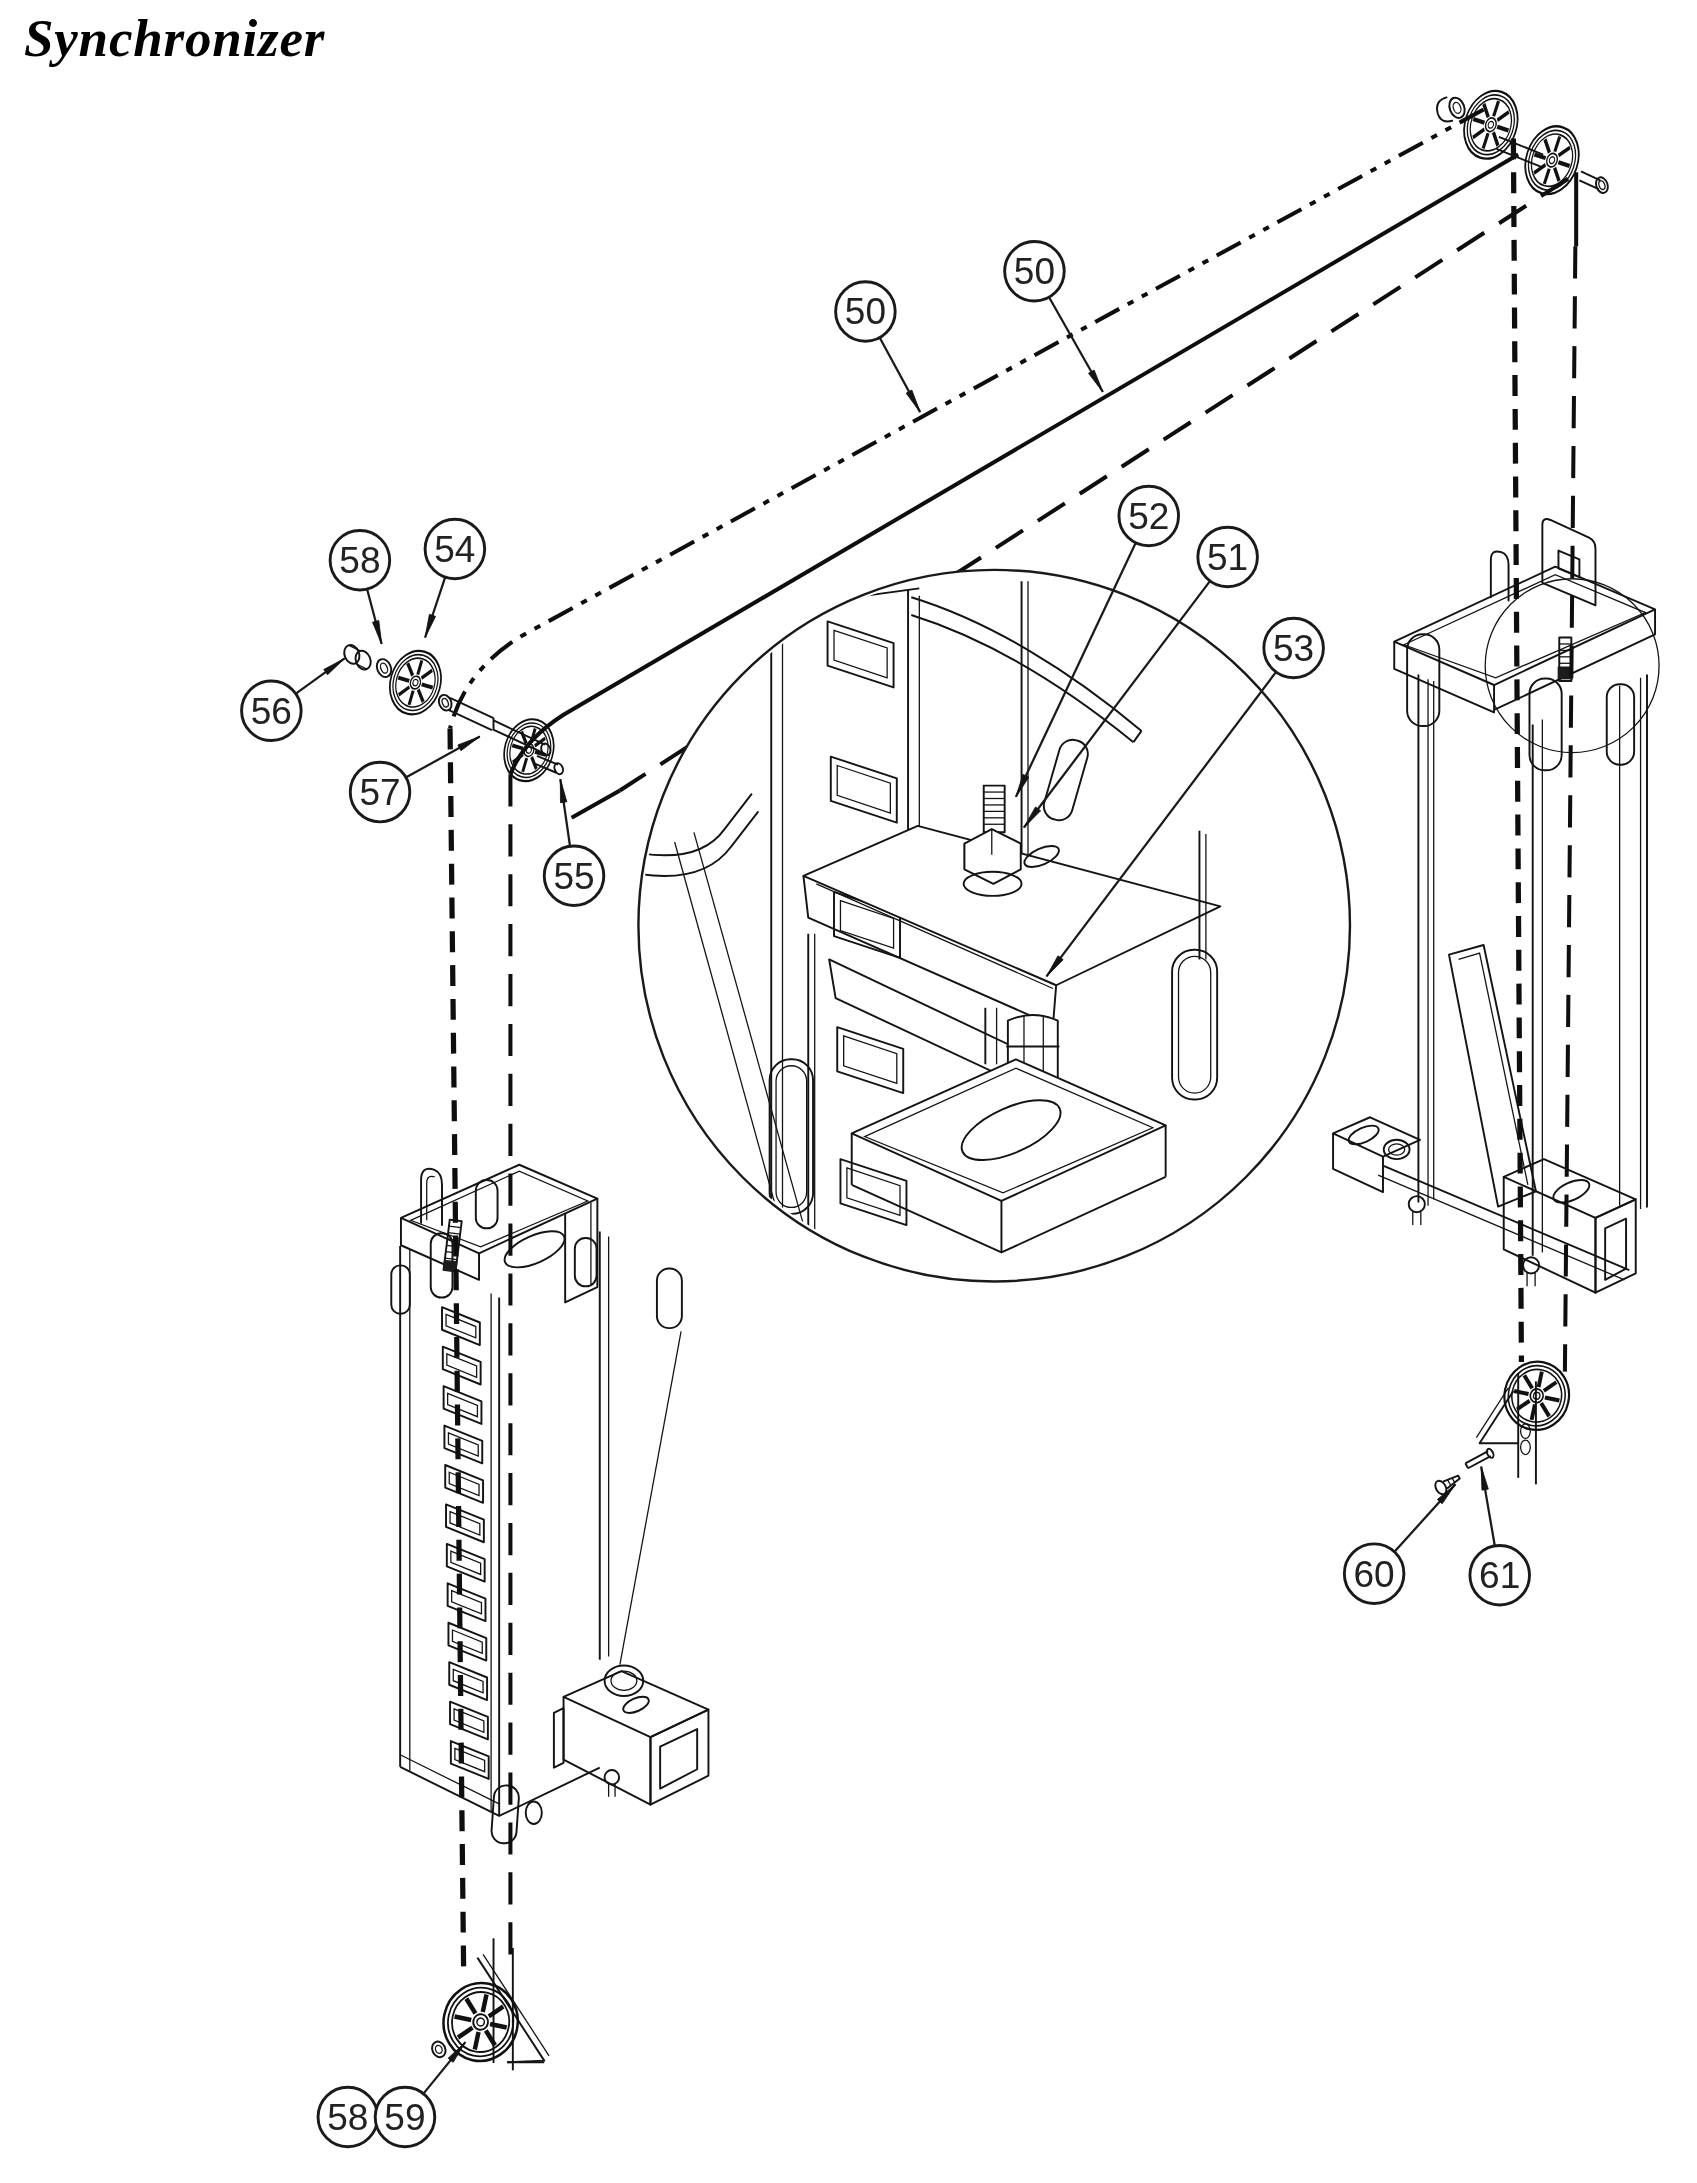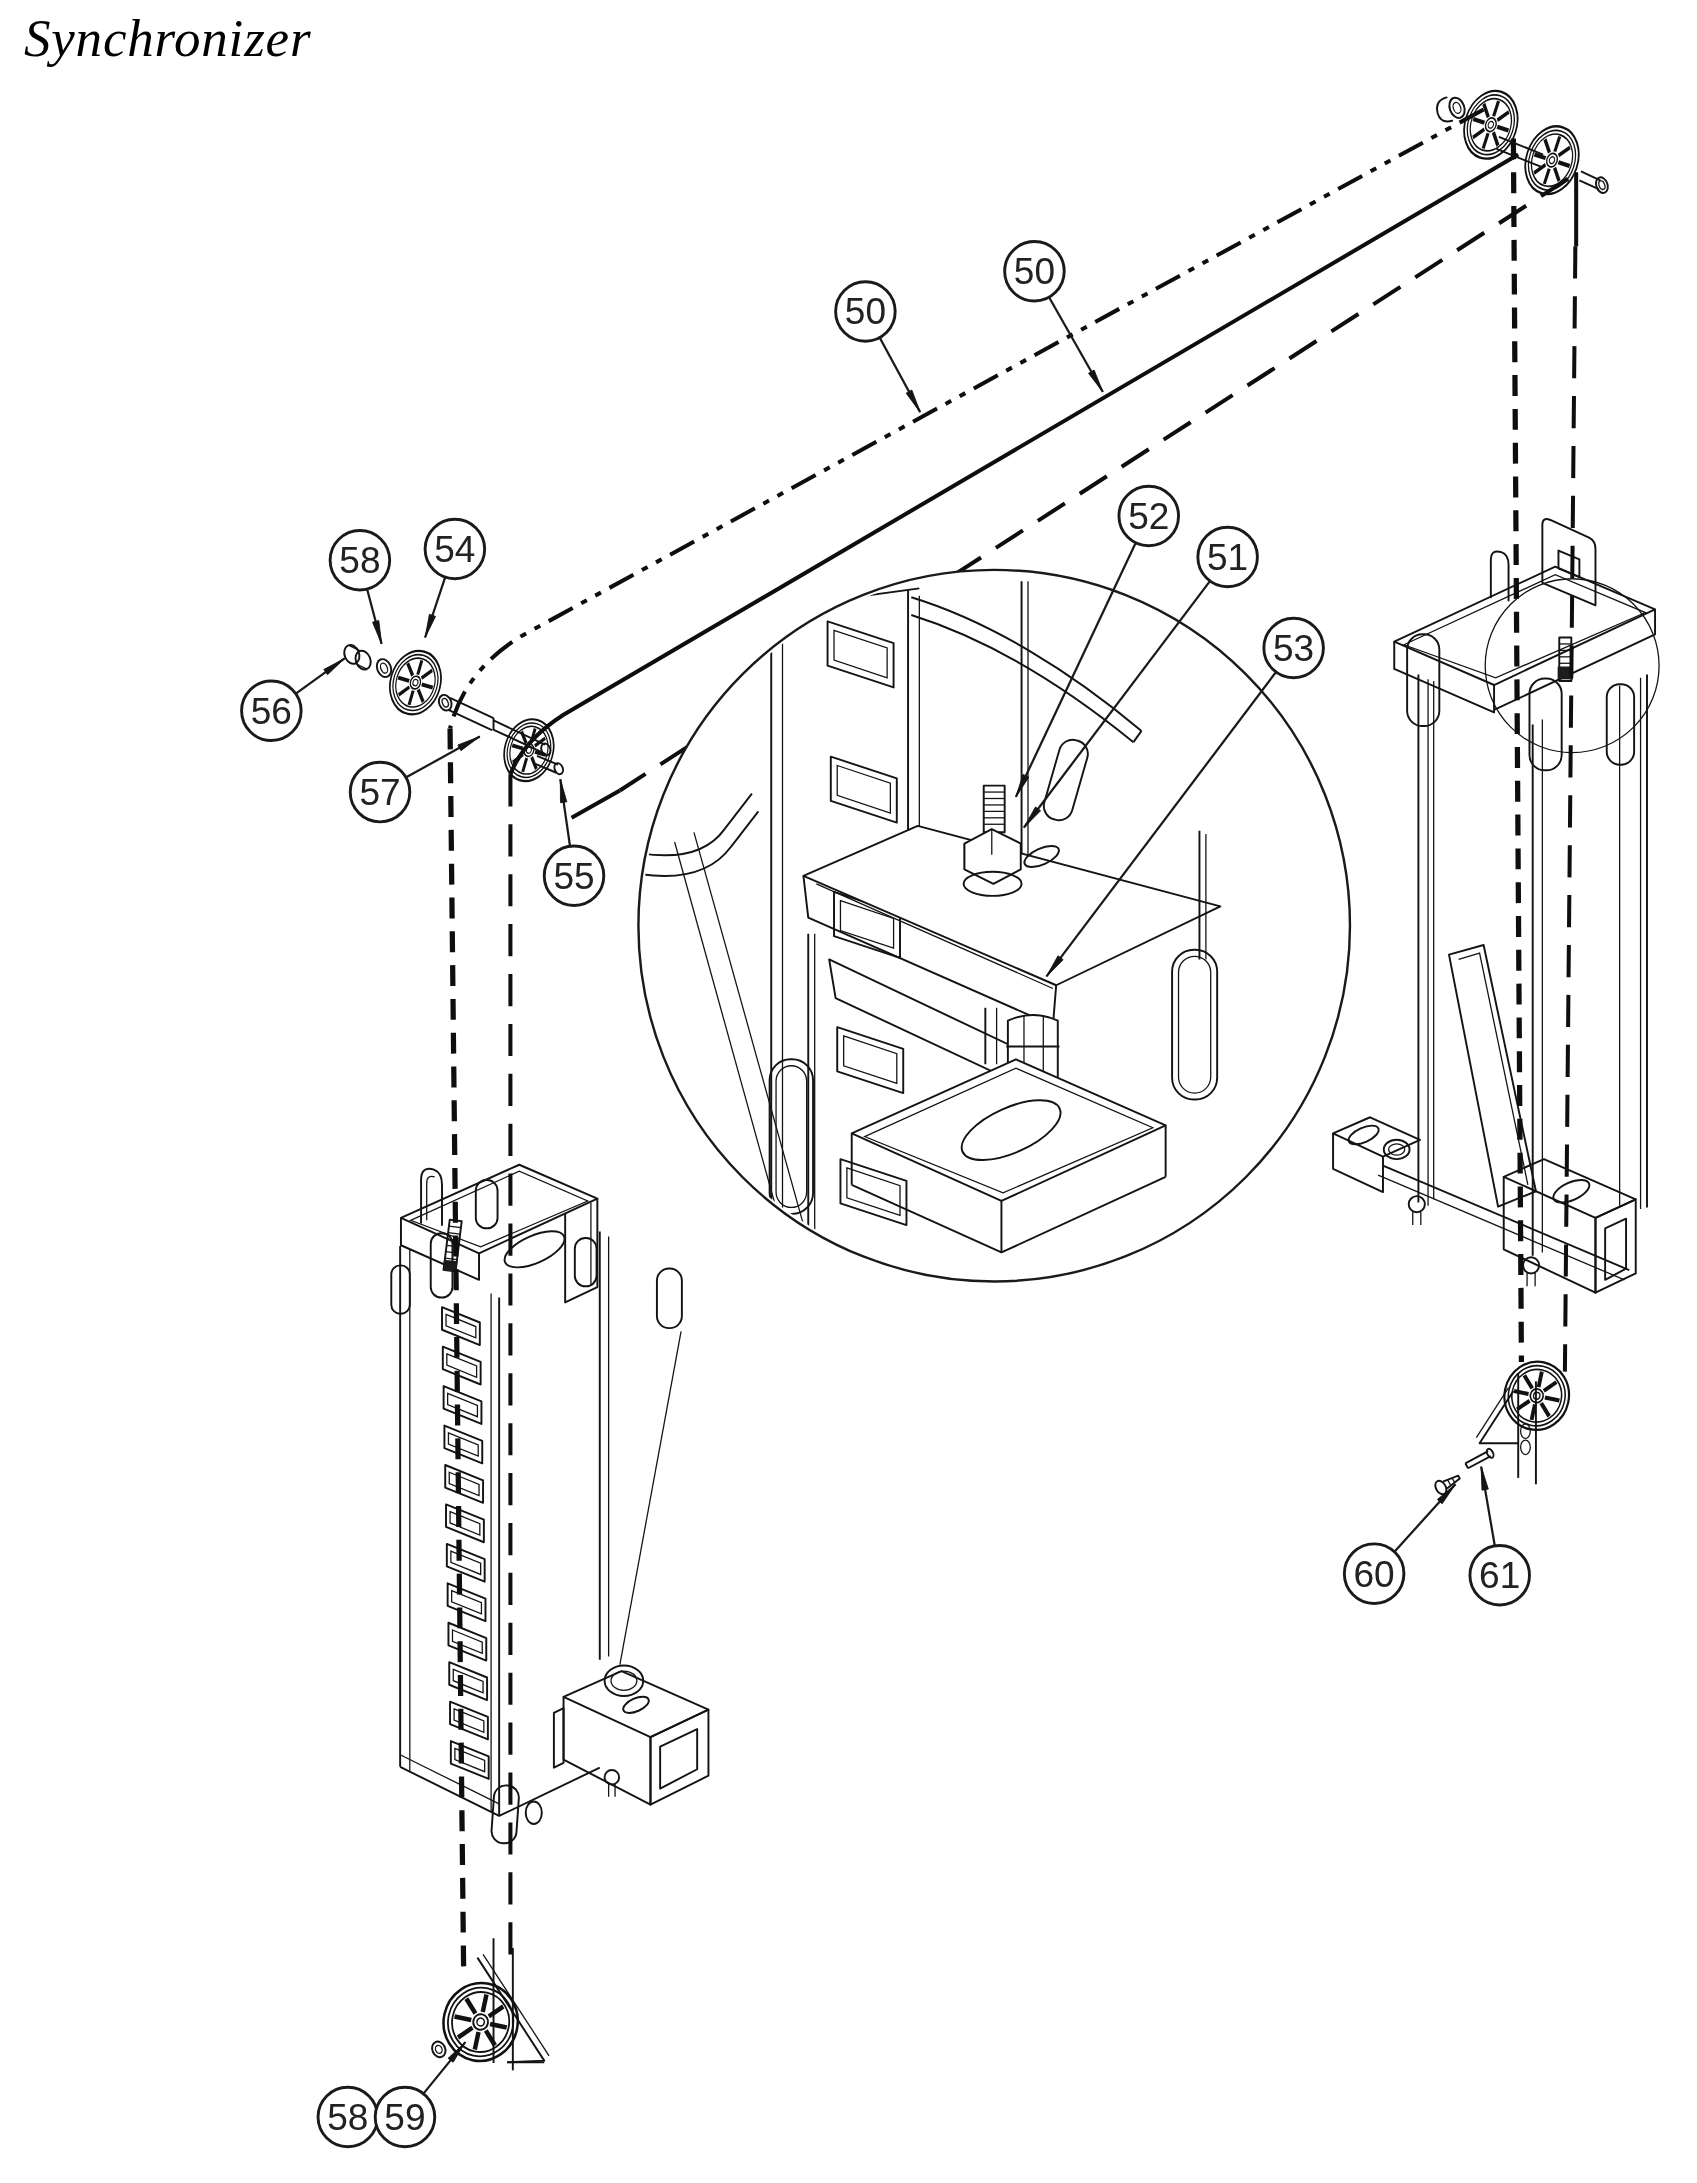--- a/index.html
+++ b/index.html
@@ -1,19 +1,19 @@
 <!DOCTYPE html>
 <html style="font-size:13px"><head>
 <meta charset="utf-8">
 <style>
   html,body{margin:0;padding:0;background:#fff;}
   .page{position:relative;width:1697px;height:2183px;background:#ffffff;overflow:hidden;
         font-family:"Liberation Sans",sans-serif;}
   .title{position:absolute;left:24px;top:8px;font-family:"Liberation Serif",serif;
-         font-style:italic;font-weight:400;font-size:53px;color:#000;letter-spacing:0.8px;}
+         font-style:italic;font-weight:700;font-size:53px;color:#000;letter-spacing:0.8px;}
   svg{position:absolute;left:0;top:0;}
   .ln{fill:none;stroke:#141414;stroke-width:2.4;stroke-linejoin:round;}
   .lnr{fill:none;stroke:#141414;stroke-width:2.4;stroke-linejoin:round;stroke-linecap:round;}
   .thin{fill:none;stroke:#141414;stroke-width:1.6;}
   .cable{fill:none;stroke:#0e0e0e;stroke-width:5;stroke-linecap:butt;}
   .cable6{fill:none;stroke:#0e0e0e;stroke-width:6.5;stroke-linecap:butt;}
   .phantom{stroke-dasharray:34 12 8 12 8 12;}
   .hdash{stroke-dasharray:40 22;}
   .sqdash{stroke-dasharray:26 16;}
   .callout-circle{fill:#ffffff;stroke:#1a1a1a;stroke-width:3.6;}

